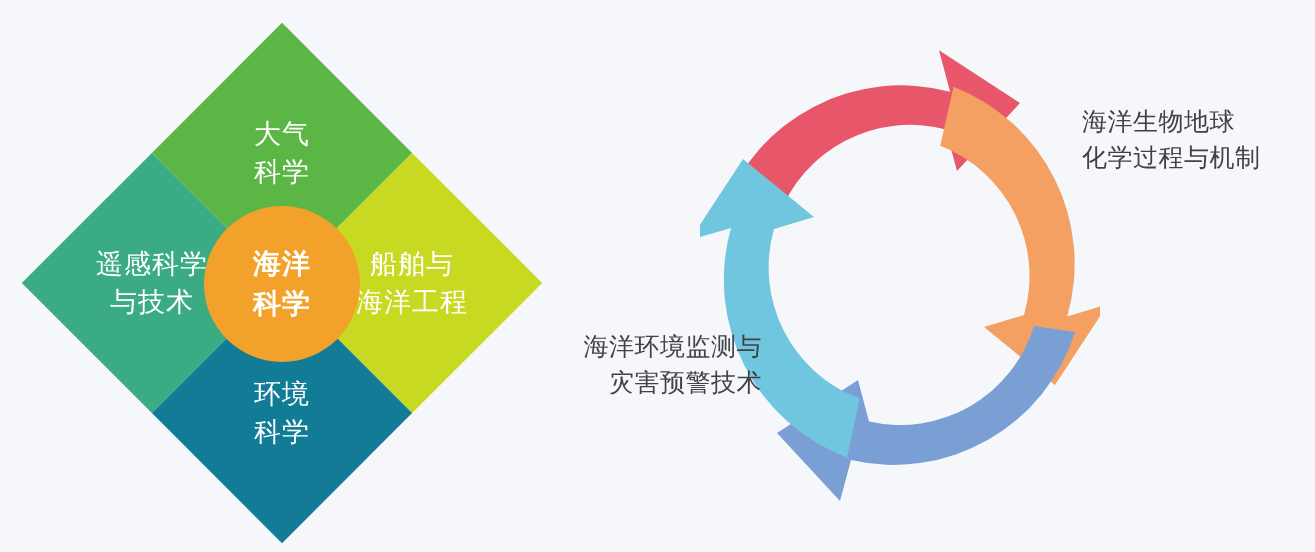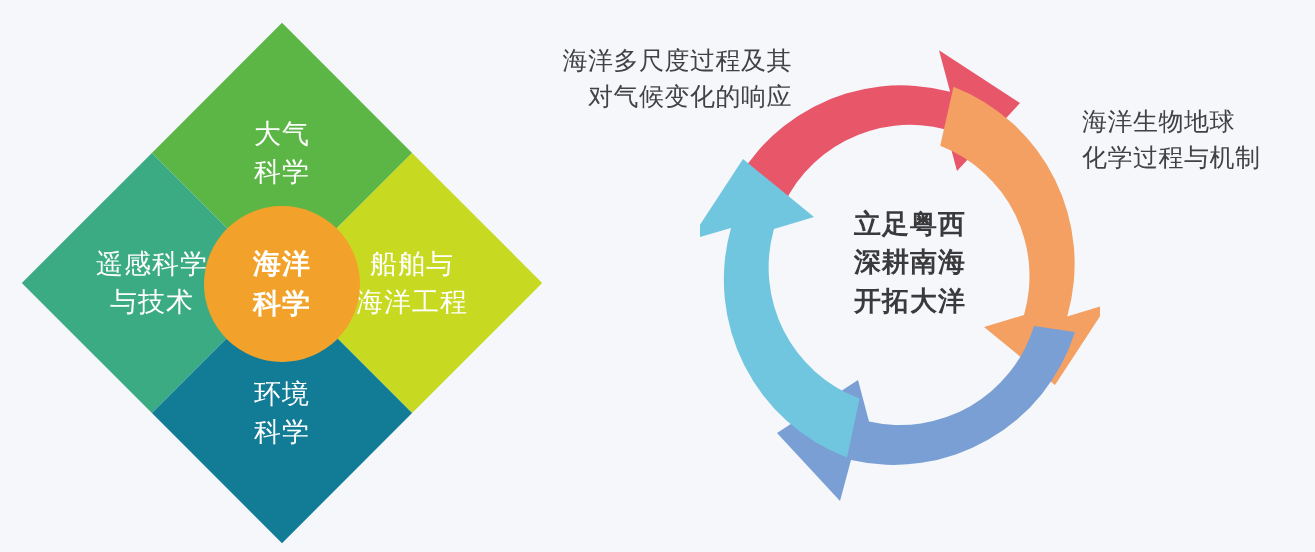--- a/index.html
+++ b/index.html
@@ -202,23 +202,20 @@
           A 190 190 0 0 1 17.0 208.0
           L -24.0 220.0
           L 29.0 139.0
           L 100.0 197.0
           L 60.0 209.0
           A 140 140 0 0 0 145.5 378.5
           Z" fill="#71c6df" transform="translate(14,0)"></path>
       </g>
     </svg>
 
-    <div class="cycle-center-text">立足粤西
-深耕南海
-开拓大洋</div>
   </div>
 
-  <div class="caption cap-tl">海洋多尺度过程及其
-对气候变化的响应</div>
   <div class="caption cap-tr">海洋生物地球
 化学过程与机制</div>
+  <div class="caption cap-bl">海洋环境监测与
+灾害预警技术</div>
 
 </div>
 
 </body></html>

